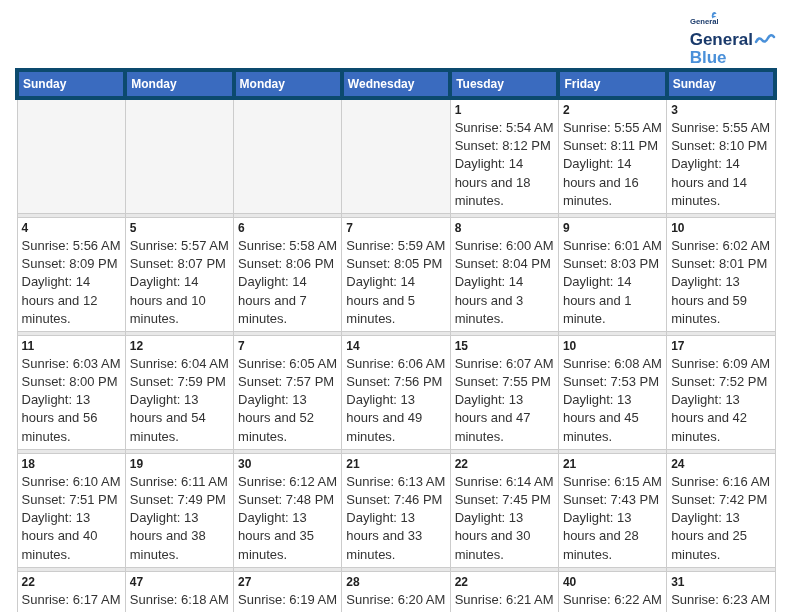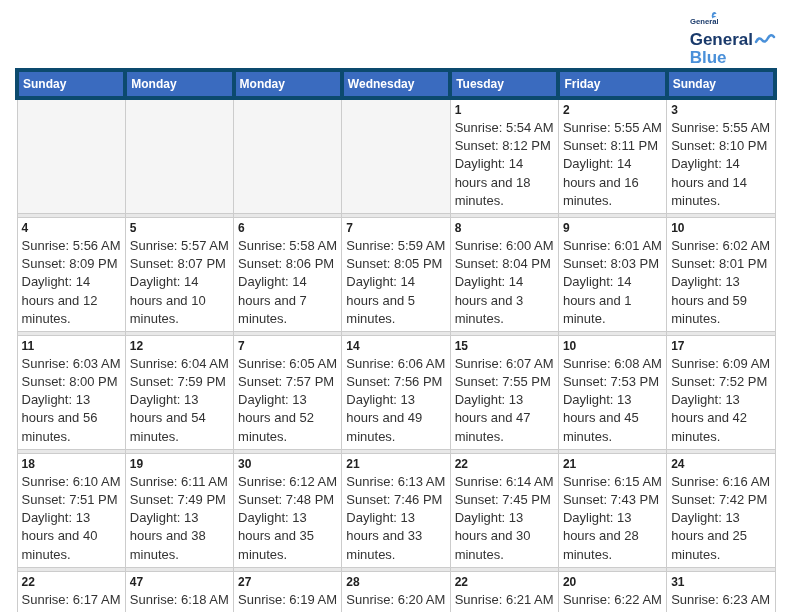--- a/index.html
+++ b/index.html
@@ -289,21 +289,21 @@
           </td>
           <td>
             <span class="day-num">28</span>
             <div class="day-info">Sunrise: 6:20 AM<br>Sunset: 7:36 PM<br>Daylight: 13 hours and 15 minutes.</div>
           </td>
           <td>
             <span class="day-num">22</span>
             <div class="day-info">Sunrise: 6:21 AM<br>Sunset: 7:34 PM<br>Daylight: 13 hours and 13 minutes.</div>
           </td>
           <td>
-            <span class="day-num">20</span>
+            <span class="day-num">40</span>
             <div class="day-info">Sunrise: 6:22 AM<br>Sunset: 7:32 PM<br>Daylight: 13 hours and 10 minutes.</div>
           </td>
           <td>
             <span class="day-num">31</span>
             <div class="day-info">Sunrise: 6:23 AM<br>Sunset: 7:31 PM<br>Daylight: 13 hours and 8 minutes.</div>
           </td>
         </tr>
       </tbody>
   </table>
 </div>

